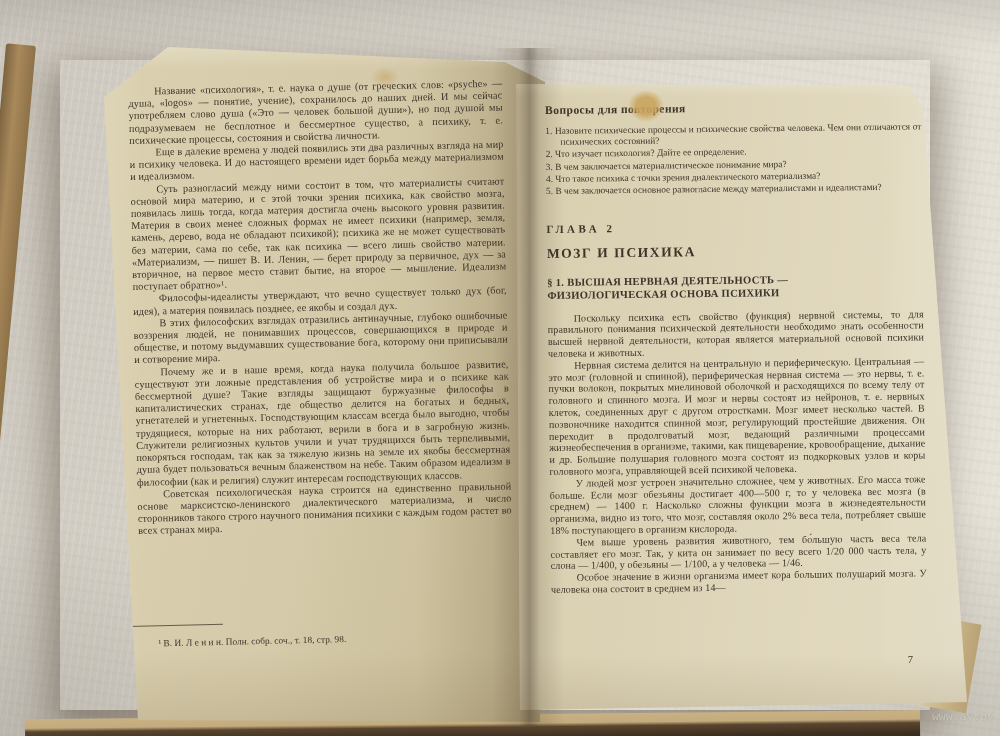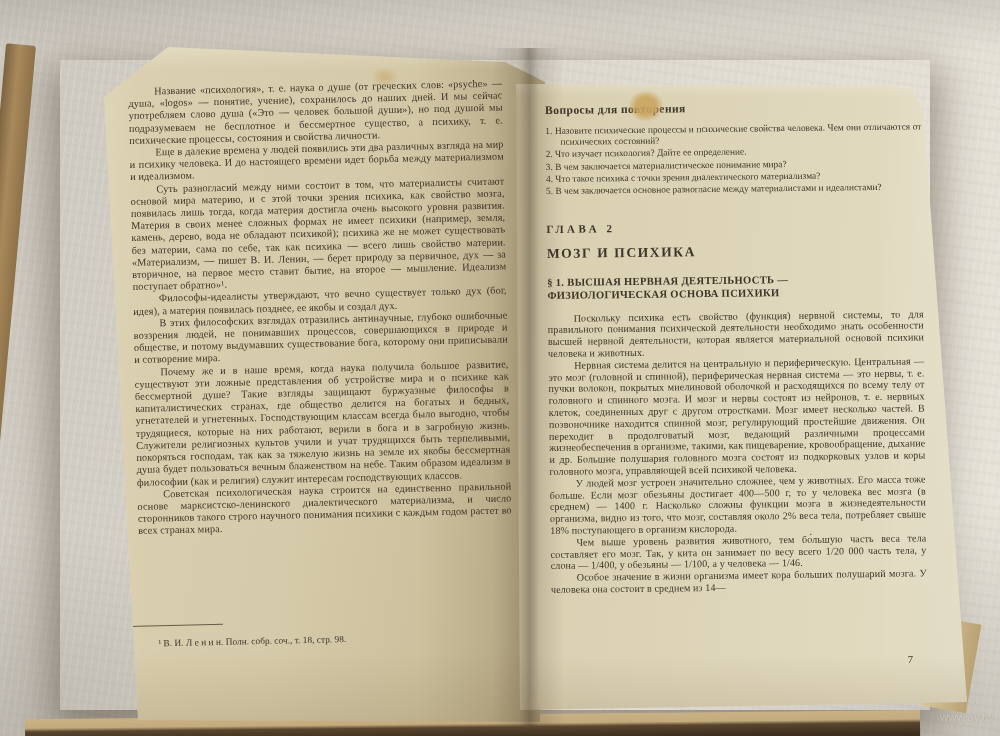--- a/index.html
+++ b/index.html
@@ -77,21 +77,21 @@
   .q{font-size:9.4px;line-height:11.2px;text-align:justify;padding-left:15px;text-indent:-15px;margin:0 0 1px;}
   .chapter-label{margin-top:26px;font-size:11px;font-weight:bold;letter-spacing:3.5px;}
   .chapter-title{margin-top:11px;font-size:13.5px;font-weight:bold;letter-spacing:1.6px;}
   .section-heading{margin-top:14px;font-size:10.6px;font-weight:bold;line-height:13.2px;
     letter-spacing:.3px;width:362px;}
   .right-body{margin-top:10px;}
   .right-body p.body{font-size:10.1px;line-height:11.8px;}
 
   
   .watermark{position:absolute;right:6px;bottom:13px;z-index:6;font-size:11.5px;
-    font-family:Liberation Sans, sans-serif;
+    font-family:Liberation Mono, monospace;
     color:var(--watermark_color,#d9d5cb);opacity:.55;text-shadow:0 0 2px rgba(90,80,60,.6);}
 </style>
 </head>
 <body>
 
 <div class="photo">
   <div class="wall"></div>
   <div class="book-shadow"></div>
   <div class="cover-left"></div>
   <div class="fore-edge-right"></div>

